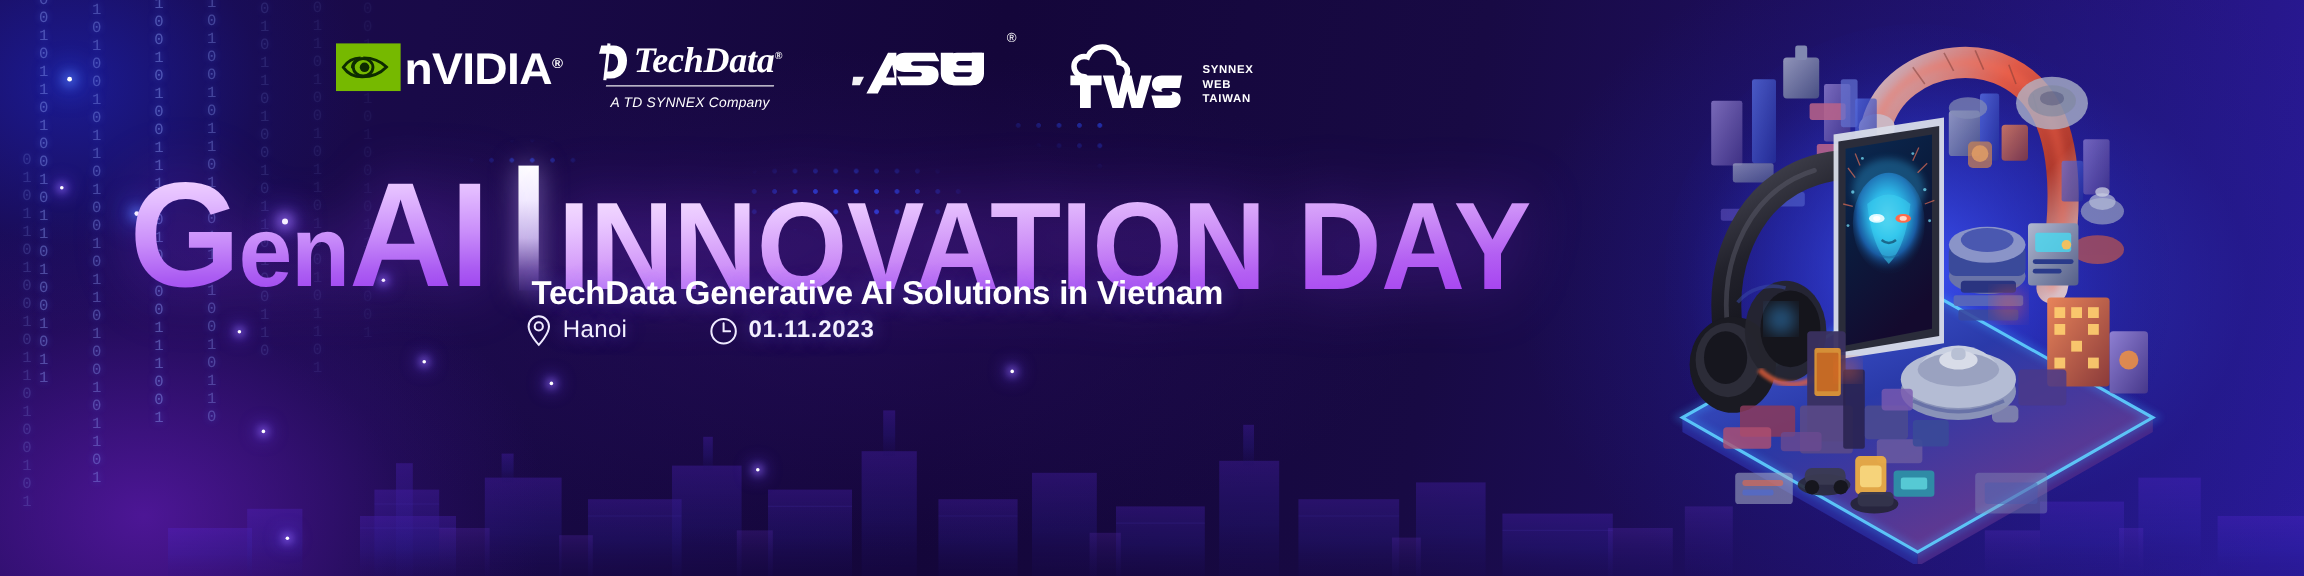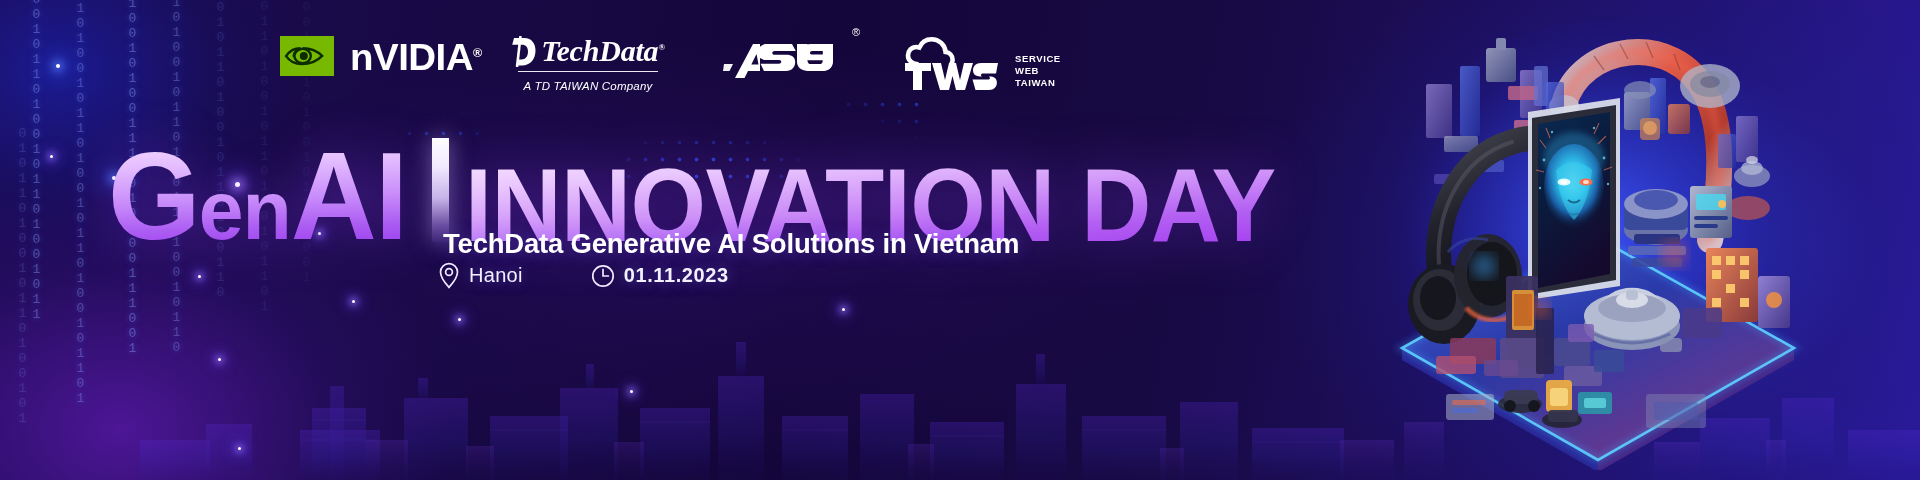--- a/index.html
+++ b/index.html
@@ -60,21 +60,21 @@
   .spark.md { width: 5px; height: 5px; box-shadow: 0 0 11px 4px rgba(160,120,255,0.95), 0 0 24px 9px rgba(100,60,255,0.40); }
   .spark.bl { width: 4px; height: 4px; box-shadow: 0 0 10px 3px rgba(90,130,255,0.95), 0 0 22px 8px rgba(50,90,255,0.45); }
 
   
   .logo-row {
     position: absolute; left: 280px; top: 36px;
     display: flex; align-items: flex-start; gap: 0;
   }
   .logo { display: flex; align-items: center; }
 
-  .nvidia { align-items: center; gap: 16px; }
+  .nvidia { align-items: center; gap: 3px; }
   .nv-eye { width: 54px; height: 40px; display: block; }
   .nv-word {
     font-family: "Liberation Sans", sans-serif;
     font-size: 37px; font-weight: 700; letter-spacing: -0.5px;
     color: #ffffff; line-height: 1; position: relative; top: 1px;
     transform: scaleX(1.04); transform-origin: left center;
   }
   .nv-word .reg { font-size: 12px; vertical-align: super; letter-spacing: 0; }
 
   .techdata { margin-left: 34px; flex-direction: column; align-items: center; }
@@ -273,21 +273,21 @@
 
     <div class="logo techdata">
       <div class="td-main">
         <svg class="td-d" viewBox="0 0 25 31">
           <path d="M3 2 h10.5 c7 0 11 5.5 11 12.5 C24.5 23 19.5 29.5 11 29.5 H6.5 l1.5-6 h2.5 c4 0 6.5-3.2 6.5-8 0-4.2-2.2-6.8-6-6.8 H1.2 Z" fill="#ffffff"></path>
           <path d="M9.5 0 L6 31" stroke="#ffffff" stroke-width="2.6" fill="none"></path>
         </svg>
         <span class="td-word"><span>TechData</span><span class="reg">®</span></span>
       </div>
       <div class="td-rule"></div>
-      <div class="td-sub">A TD TAIWAN Company</div>
+      <div class="td-sub">A TD SYNNEX Company</div>
     </div>
 
     <div class="logo asus">
       <svg class="asus-word" width="126" height="40" viewBox="0 0 126 40">
         <g fill="#ffffff">
 
           <path d="M30 4 L12 38 H21.5 L25 31 H37 L37 24.5 H28.3 L33.5 14 L35.5 24.5 L37 24.5 L37 4 Z"></path>
           <path d="M1 24 L10 24 L6.5 31 L0 31 Z" opacity=".95"></path>
 
           <path d="M69 4 H44 c-6 0-9 4-9 8.6 0 5 3.4 7.4 8.6 7.4 H56 c1.6 0 2.2.8 2.2 1.8 0 1.2-.9 2-2.4 2 H37.5 L41 31 H63 c6 0 9.2-4 9.2-8.9 0-5-3.6-7.3-8.8-7.3 H51.6 c-1.5 0-2.3-.7-2.3-1.8 0-1.1.9-1.9 2.4-1.9 H72.8 Z"></path>
@@ -311,21 +311,21 @@
         <g fill="#ffffff">
 
           <path d="M4 27 H30 V35 H21 V54 H12 V35 H4 Z"></path>
 
           <path d="M31 27 H40 L44 44 L48 27 H55 L59 44 L63 27 H72 L64 54 H55 L51.5 40 L48 54 H39 Z"></path>
 
           <path d="M97 27 H80 c-5 0-8 3.2-8 7.2 0 4.2 3 6.2 7.2 6.2 H87 c1.3 0 1.9.6 1.9 1.5 0 1-.8 1.6-2 1.6 H71.5 L74.5 54 H88 c5.2 0 7.9-3.4 7.9-7.5 0-4.2-3-6.1-7.3-6.1 H81.8 c-1.2 0-1.9-.6-1.9-1.5 0-.9.8-1.5 2-1.5 H95 Z"></path>
         </g>
       </svg>
       <div class="tws-sub">
-        <span>SERVICE</span>
+        <span>SYNNEX</span>
         <span>WEB</span>
         <span>TAIWAN</span>
       </div>
     </div>
 
   </div>
 
   <div class="headline">
     <div class="genai"><span class="big">G</span><span class="small">en</span><span class="big">AI</span></div>
     <div class="divider"></div>

